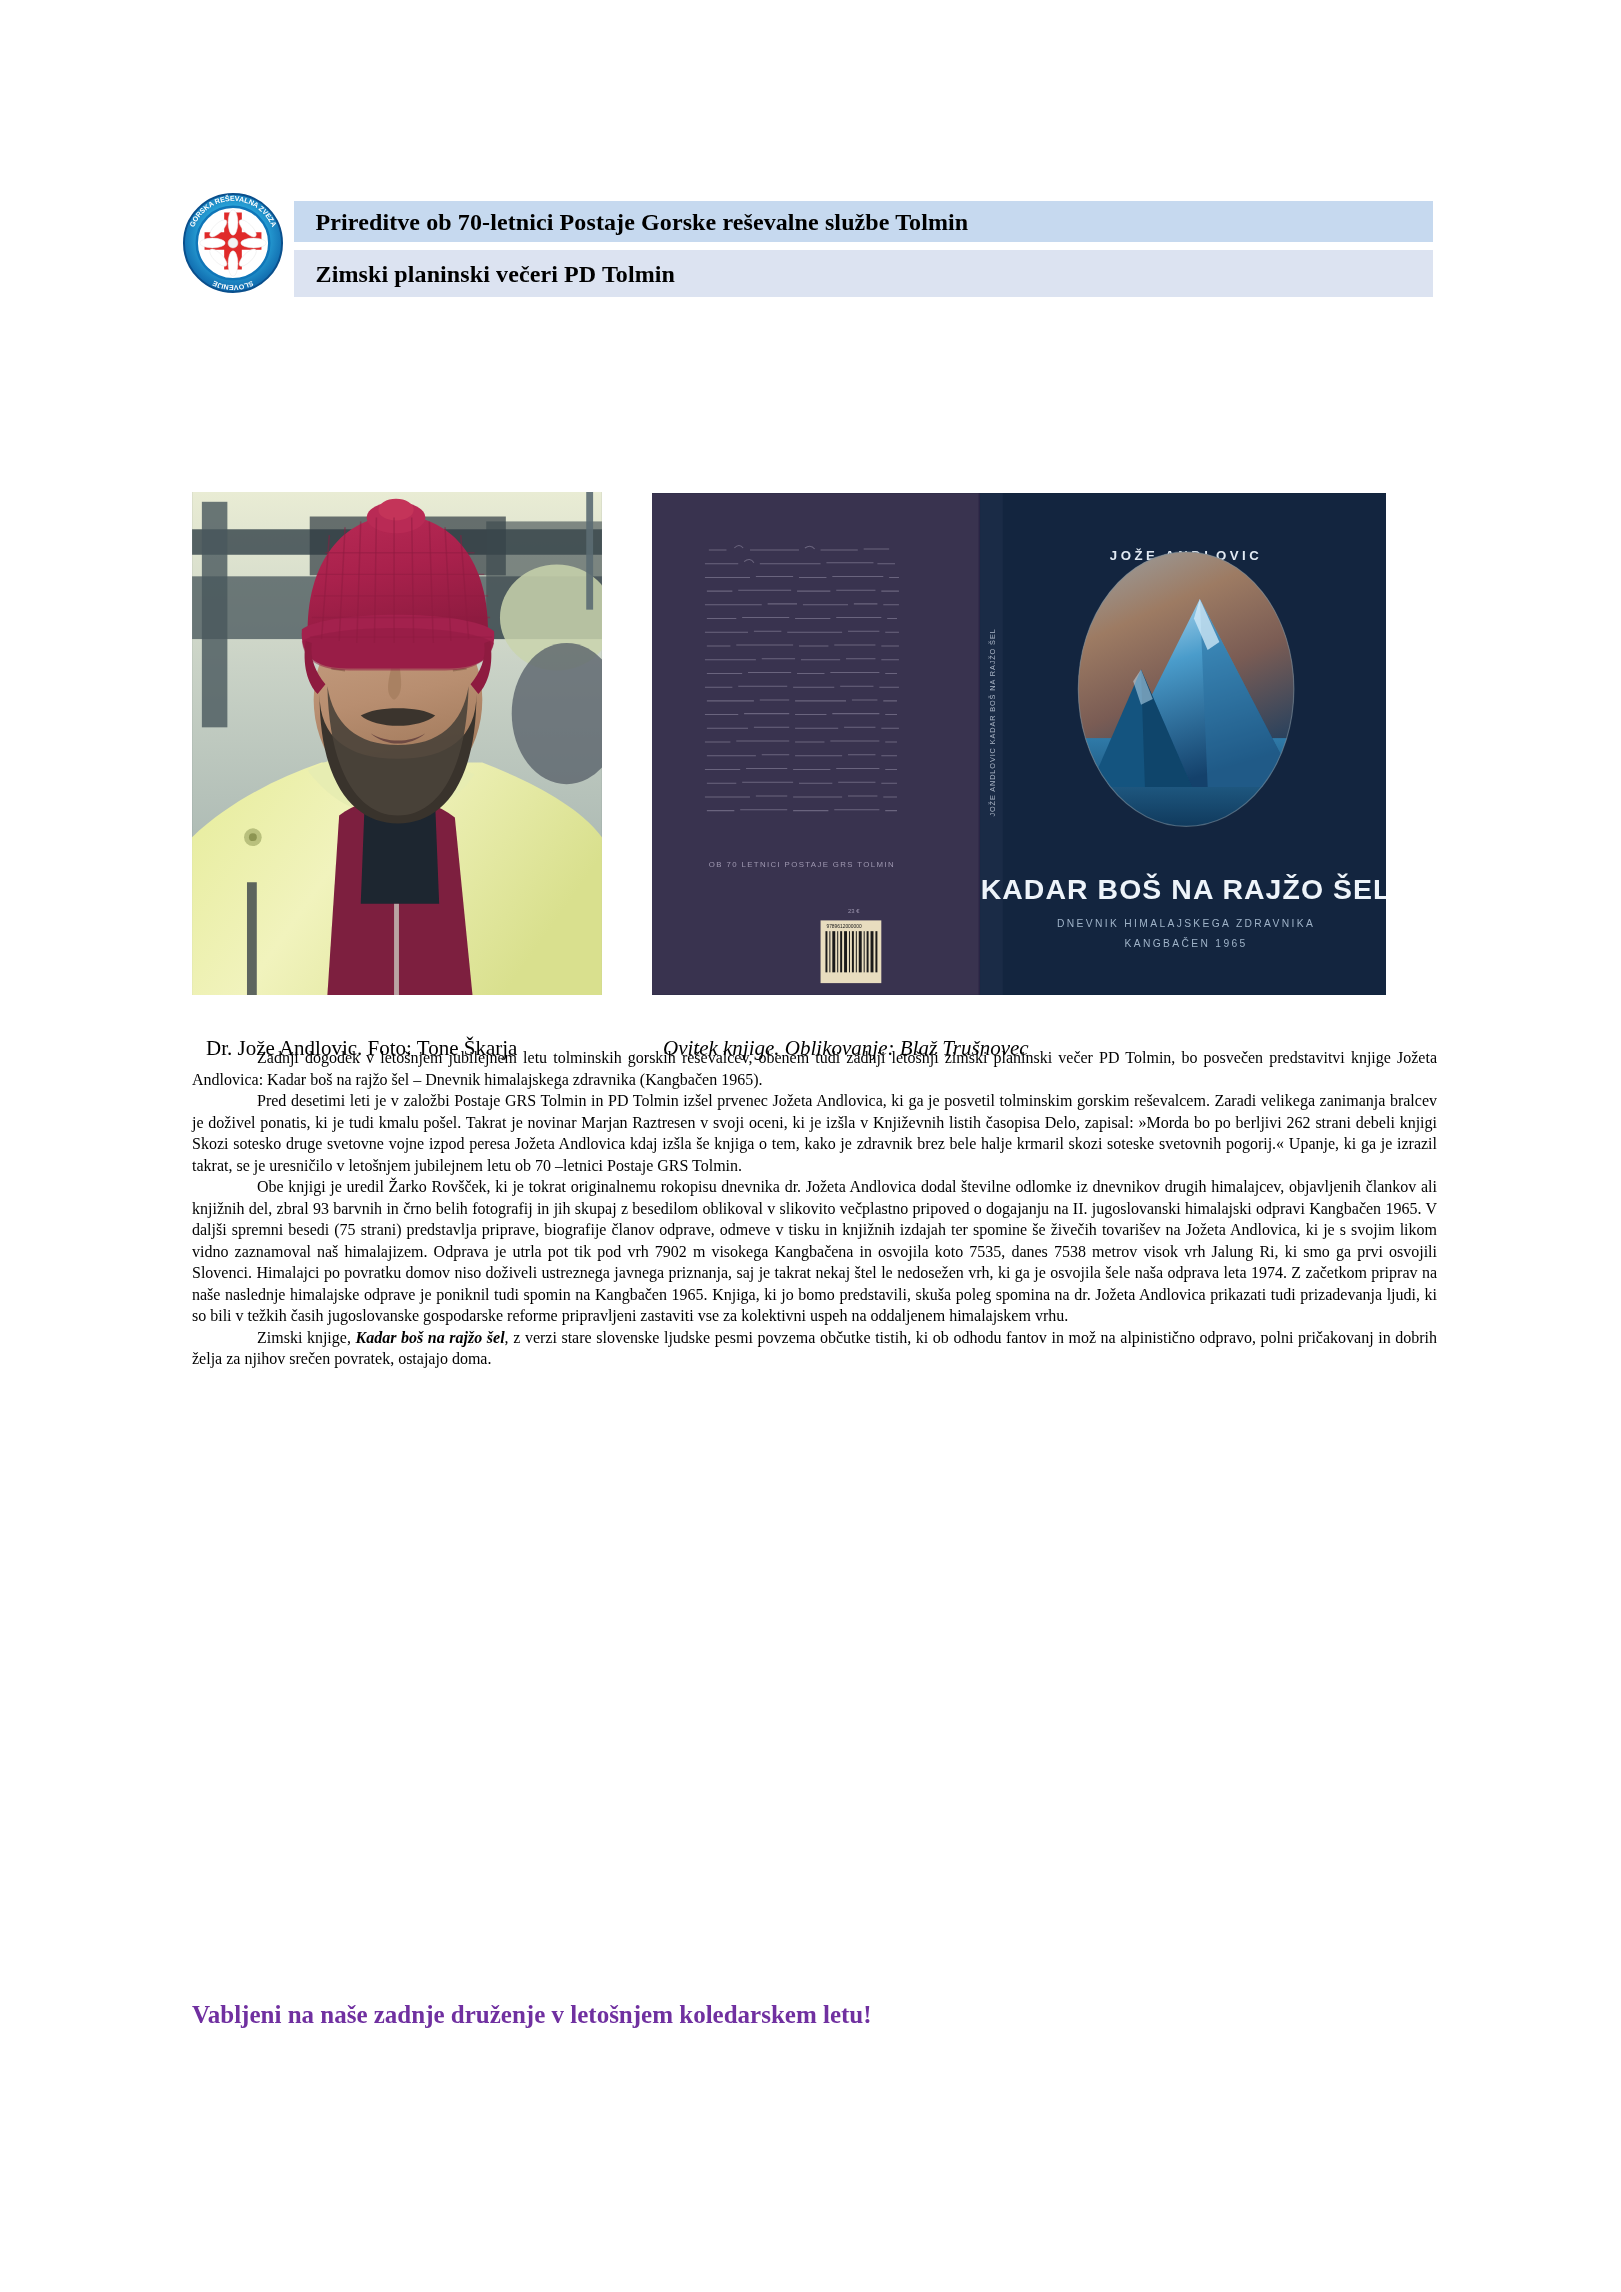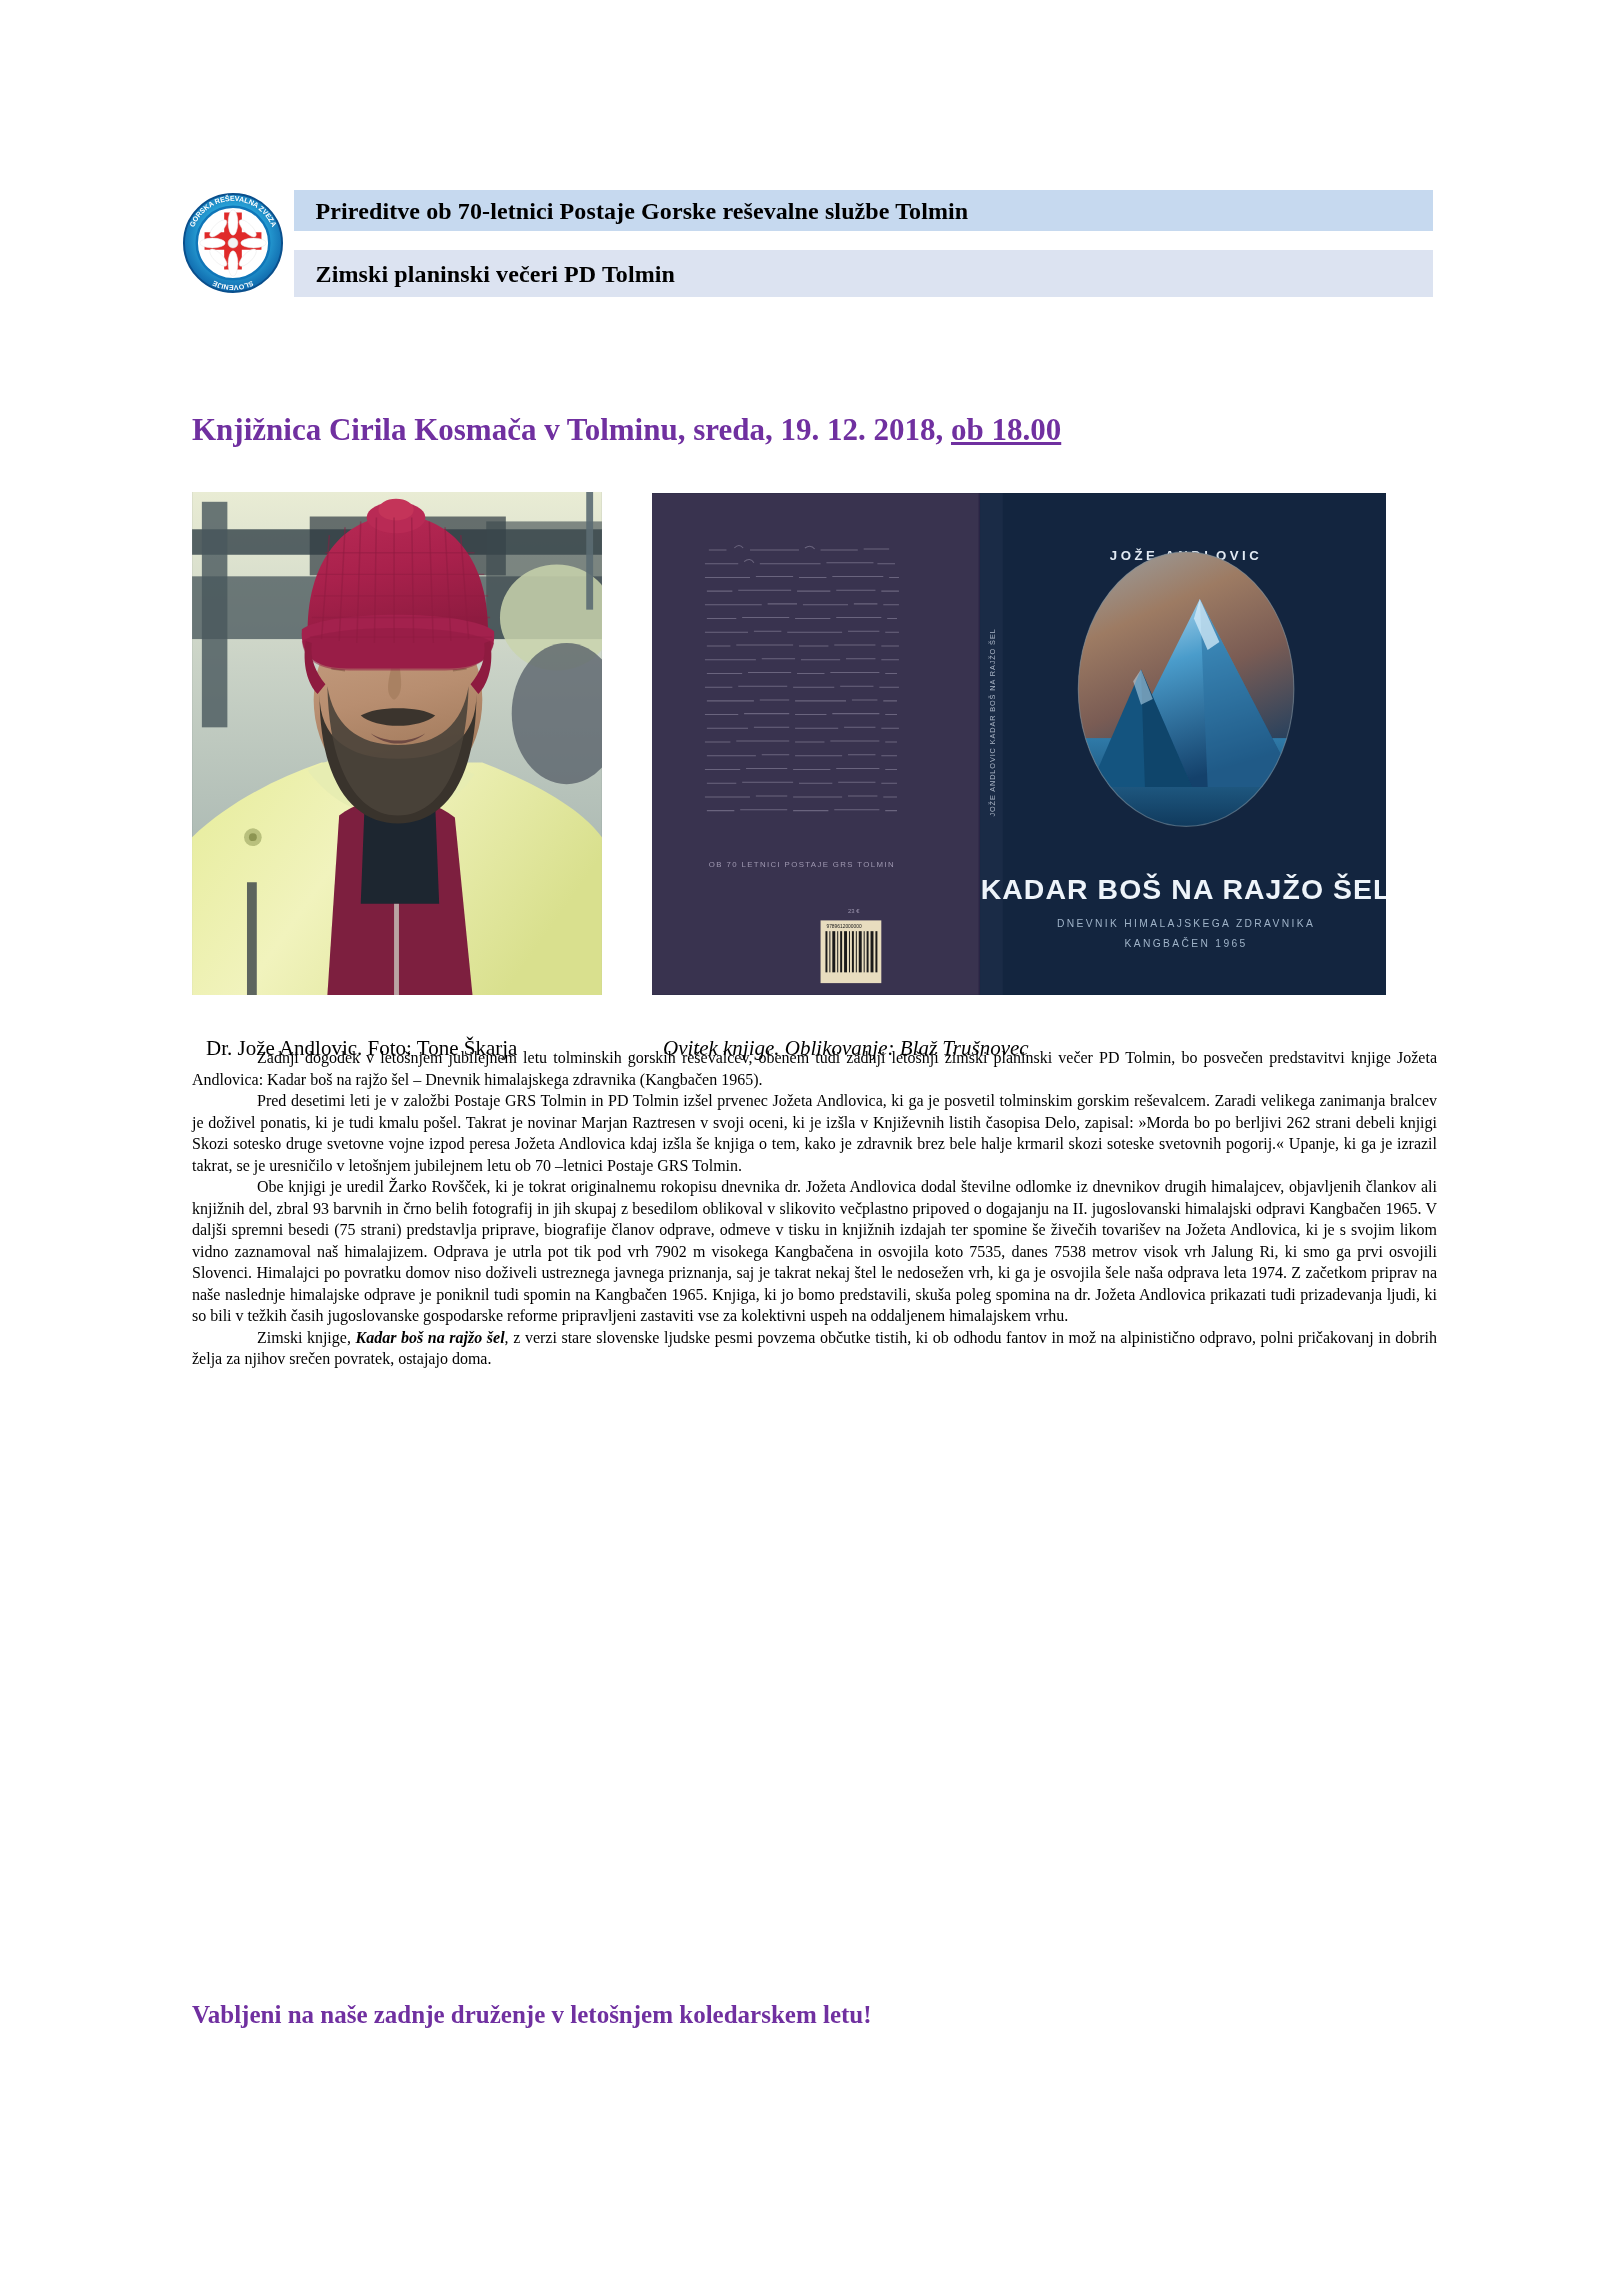--- a/index.html
+++ b/index.html
@@ -43,21 +43,21 @@
 
   .banner {
     position: absolute;
     left: 112px;
     width: 1139px;
     display: flex;
     align-items: center;
     padding-left: 21.6px;
   }
   .banner-1 {
-    top: 1px;
+    top: 12px;
     height: 41px;
     background: #c6d9ef;
     text-align: right;
   }
   .banner-2 {
     top: 61px;
     height: 47px;
     background: #dce3f1;
   }
   .banner-text {
@@ -213,21 +213,20 @@
     <div class="banner banner-1">
       <span class="banner-text">Prireditve ob 70-letnici Postaje Gorske reševalne službe Tolmin</span>
     </div>
 
     <div class="banner banner-2">
       <span class="banner-text">Zimski planinski večeri PD Tolmin</span>
     </div>
   </div>
 
 
-  <div class="title-sub"><span>Knjižnica Cirila Kosmača v Tolminu, sreda, 19. 12. 2018, </span><span class="u">ob 18.00</span></div>
 
   <div class="photo-portrait">
     <svg viewBox="0 0 418 513" xmlns="http://www.w3.org/2000/svg">
       <defs>
         <linearGradient id="bgsky" x1="0" y1="0" x2="0" y2="1">
           <stop offset="0%" stop-color="#e9ecd4"></stop>
           <stop offset="35%" stop-color="#c9d2c6"></stop>
           <stop offset="100%" stop-color="#97a8a6"></stop>
         </linearGradient>
         <linearGradient id="jacket" x1="0" y1="0" x2="1" y2="0.4">

